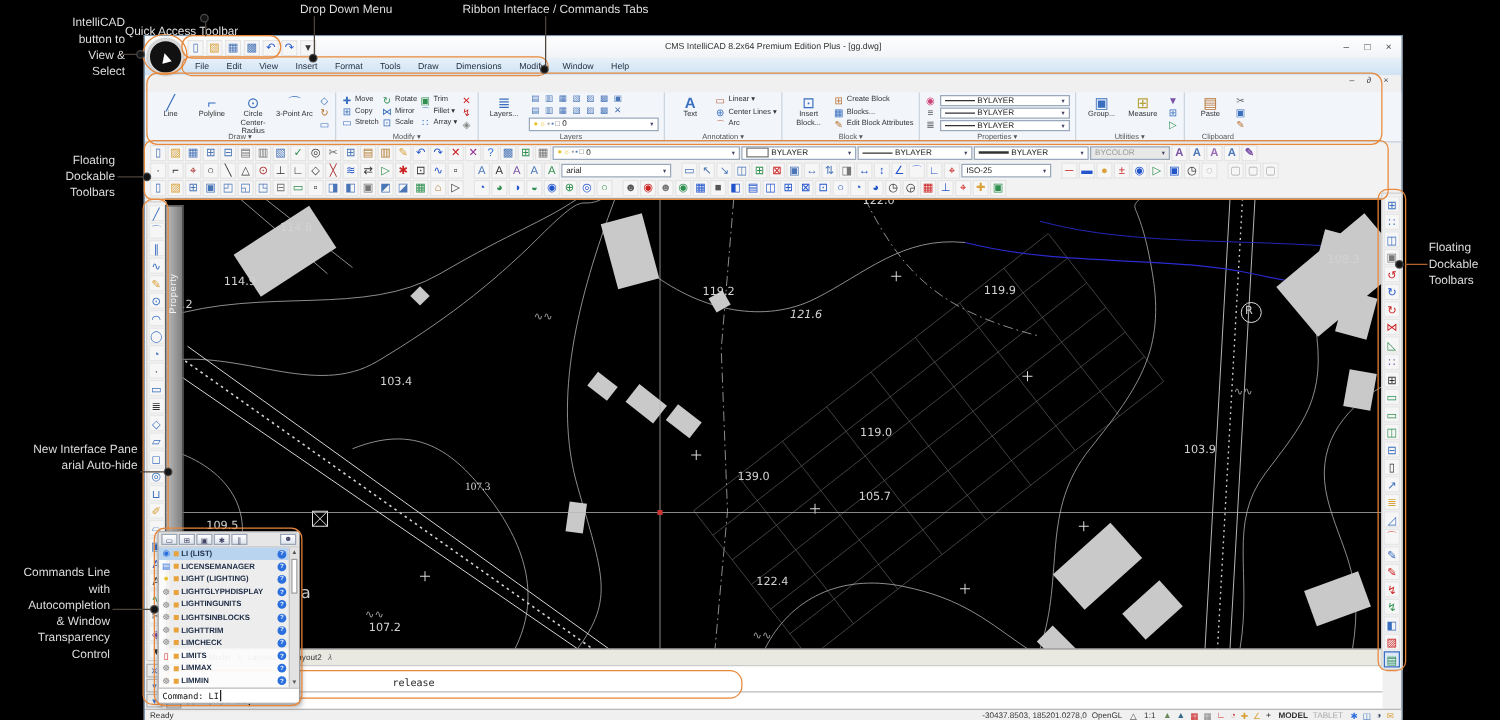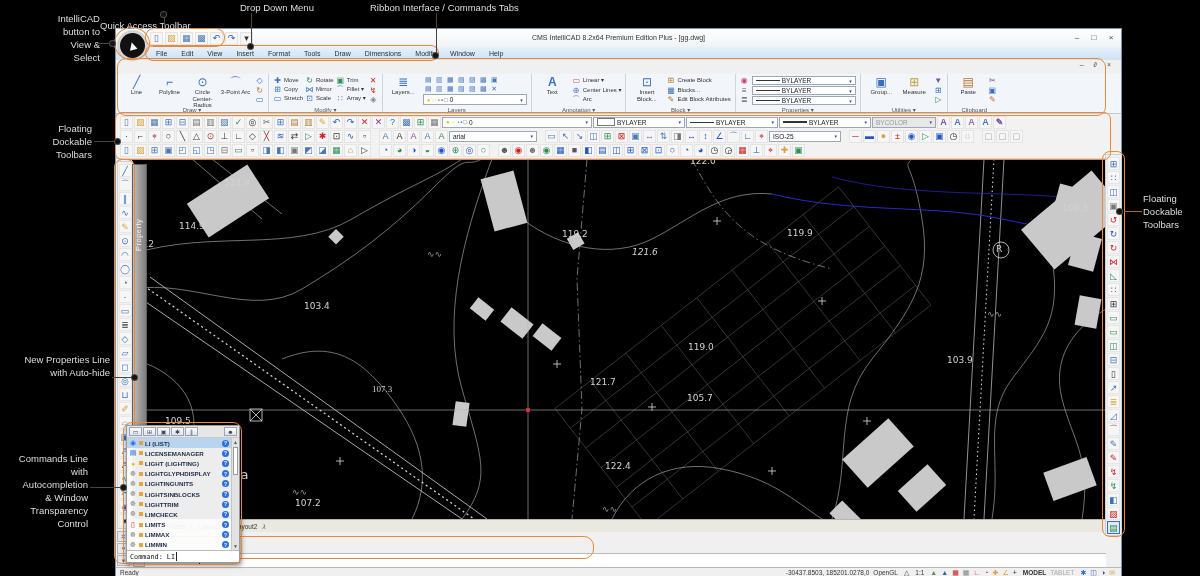--- a/index.html
+++ b/index.html
@@ -756,21 +756,21 @@
         <span class="mlab" style="left: 47px; top: 62px;">114.9</span>
         <span class="mlab" style="left: 2px; top: 80px;">98.2</span>
         <span class="mlab" style="left: 172px; top: 142px;">103.4</span>
         <span class="mlab" style="left: 430px; top: 70px;">119.2</span>
         <span class="mlab" style="left: 500px; top: 88px; font-style: italic;">121.6</span>
         <span class="mlab" style="left: 655px; top: 69px;">119.9</span>
         <span class="mlab" style="left: 558px; top: -3px;">122.0</span>
         <span class="mlab" style="left: 556px; top: 183px;">119.0</span>
         <span class="mlab" style="left: 864px; top: 85px;">R</span>
         <span class="mlab" style="left: 240px; top: 225px; font-family: Liberation Serif, serif;">107.3</span>
-        <span class="mlab" style="left: 458px; top: 218px;">121.7</span>
+        <span class="mlab" style="left: 458px; top: 218px;">139.0</span>
         <span class="mlab" style="left: 555px; top: 234px;">105.7</span>
         <span class="mlab" style="left: 473px; top: 302px;">122.4</span>
         <span class="mlab" style="left: 163px; top: 339px;">107.2</span>
         <span class="mlab" style="left: 33px; top: 257px;">109.5</span>
         <span class="mlab" style="left: 815px; top: 196px;">103.9</span>
         <span class="mlab" style="left: 930px; top: 44px;">108.3</span>
         <span class="mlab" style="left: 105px; top: 308px; font-size: 13px;">la</span>
         <span class="mlab" style="left: 295px; top: 90px; color: rgb(154, 154, 154);">∿∿</span>
         <span class="mlab" style="left: 160px; top: 328px; color: rgb(154, 154, 154);">∿∿</span>
         <span class="mlab" style="left: 855px; top: 150px; color: rgb(154, 154, 154);">∿∿</span>
@@ -822,20 +822,23 @@
         <span class="lt">Layout1</span>
         <span class="lsep">λ</span>
       </span>
         <span style="display:flex;align-items:center">
         <span class="lt">Layout2</span>
         <span class="lsep">λ</span>
       </span>
       </span>
   </div>
 
+  <div id="history">
+    <span>release</span>
+  </div>
 
   <div id="cmdrow">
     <span id="cmddd">▾</span>
     <span>Command:</span>&nbsp;
     <span>LI</span>
     <span class="caret"></span>
   </div>
 
   <div id="status">
     <span style="padding-left:4px">Ready</span>
@@ -996,22 +999,22 @@
 
 <div>Floating</div>
     <div>Dockable</div>
     <div>Toolbars</div>
   </div>
 <div class="cline" style="left:94px;top:141px;width:24px;height:1px"></div>
 <div class="dot" style="left:115px;top:139px"></div>
 
 <div class="ann r" style="left:0px;top:353px;width:110px">
 
-<div>New Properties Line</div>
-    <div>with Auto-hide</div>
+<div>New Interface Pane</div>
+    <div>arial Auto-hide</div>
   </div>
 <div class="cline" style="left:112px;top:377px;width:22px;height:1px"></div>
 <div class="dot" style="left:132px;top:375px"></div>
 
 <div class="ann r" style="left:4px;top:452px;width:84px">
 
 <div>Commands Line</div>
     <div>with</div>
     <div>Autocompletion</div>
     <div>&amp; Window</div>

